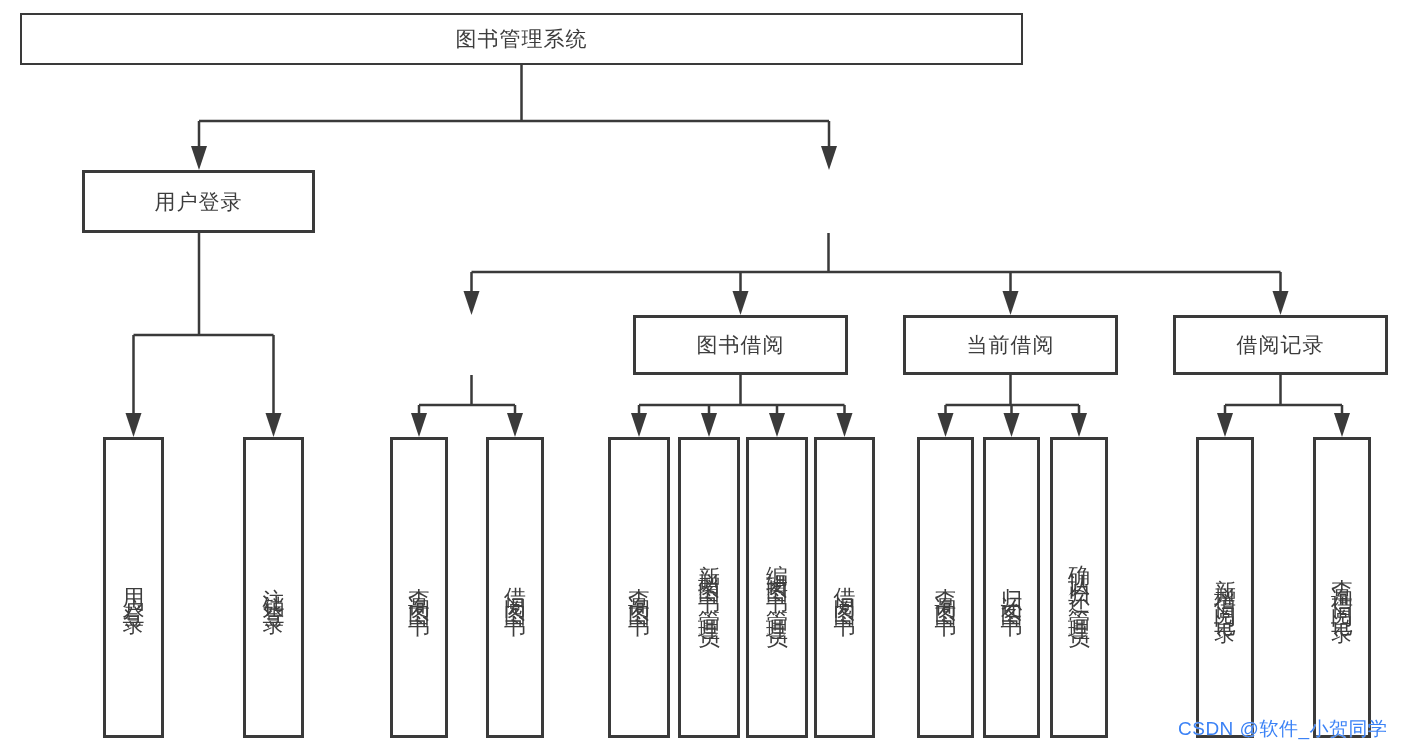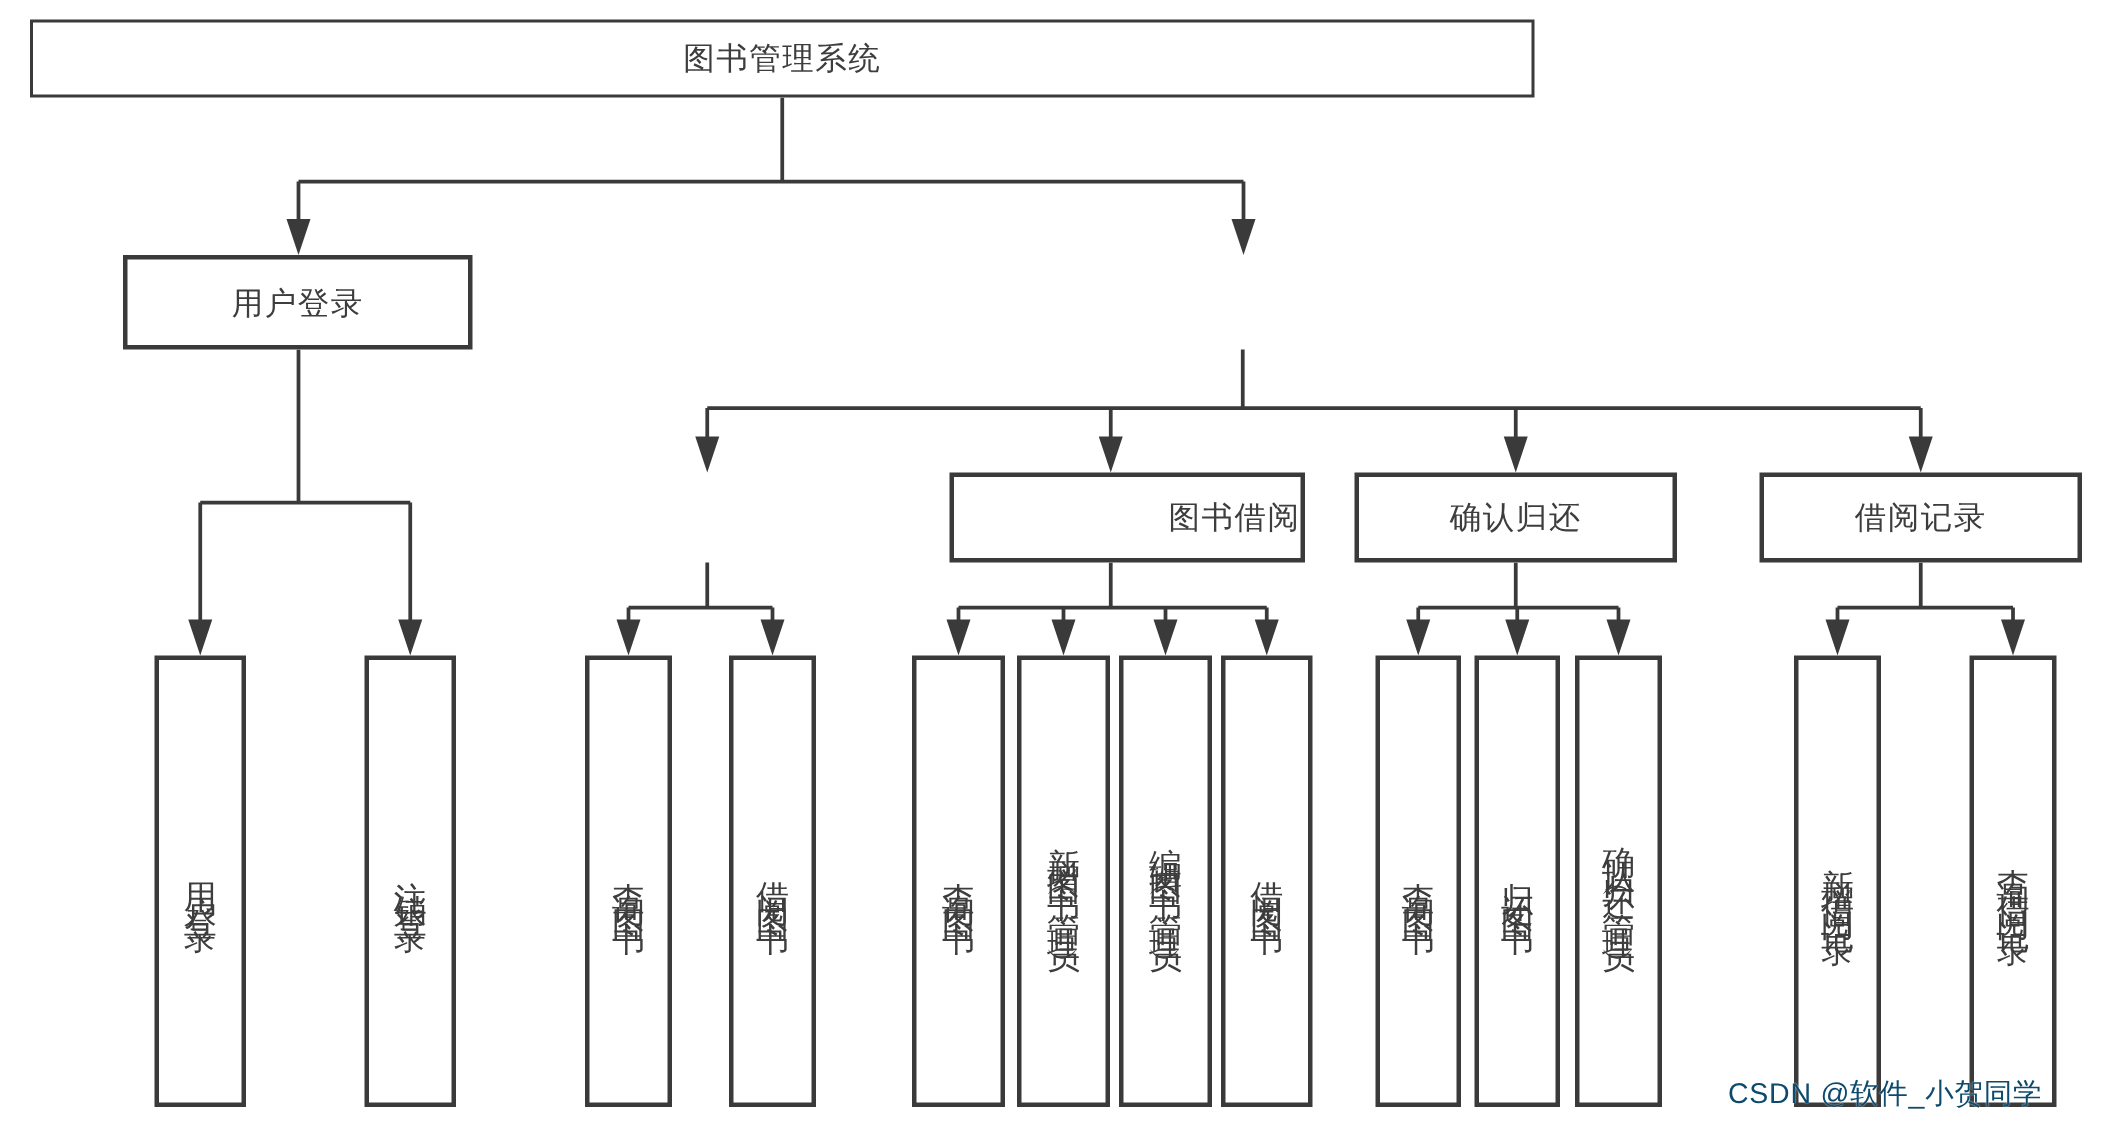--- a/index.html
+++ b/index.html
@@ -33,27 +33,27 @@
   .leaf .vtext{
     writing-mode:vertical-rl;
     text-orientation:mixed;
     font-size:22px;
     letter-spacing:9px;
     line-height:1;
     color:#3d3d3d;
   }
   .watermark{
     position:absolute;
-    left:1152px;top:716px;
+    left:1178px;top:716px;
     width:227px;
     font-size:19px;
     letter-spacing:0.5px;
     white-space:nowrap;
     z-index:5;
-    color:#0c4a6e;
+    color:#3b82f6;
     text-shadow:0 0 1px #ffffff;
   }
 </style>
 </head>
 <body>
 
 <div class="stage">
 
   <svg class="connectors" viewBox="0 0 1405 747" xmlns="http://www.w3.org/2000/svg">
     <g stroke="#3a3a3a" stroke-width="2.5" fill="none">
@@ -110,25 +110,25 @@
   </svg>
 
   <div class="node h root" style="left:20px;top:13px;width:1003px;height:52px;">
     <span>图书管理系统</span>
   </div>
 
   <div class="node h" style="left:82px;top:170px;width:233px;height:63px;">
     <span>用户登录</span>
   </div>
 
-  <div class="node h" style="left:633px;top:315px;width:237px;height:60px;justify-content:flex-end;">
+  <div class="node h" style="left:633px;top:315px;width:215px;height:60px;">
     <span>图书借阅</span>
   </div>
   <div class="node h" style="left:903px;top:315px;width:215px;height:60px;">
-    <span>确认归还</span>
+    <span>当前借阅</span>
   </div>
   <div class="node h" style="left:1173px;top:315px;width:215px;height:60px;">
     <span>借阅记录</span>
   </div>
 
   <div class="node leaf" style="left:103px;top:437px;width:61px;height:301px;">
     <span class="vtext">用户登录</span>
   </div>
   <div class="node leaf" style="left:243px;top:437px;width:61px;height:301px;">
     <span class="vtext">注销登录</span>

